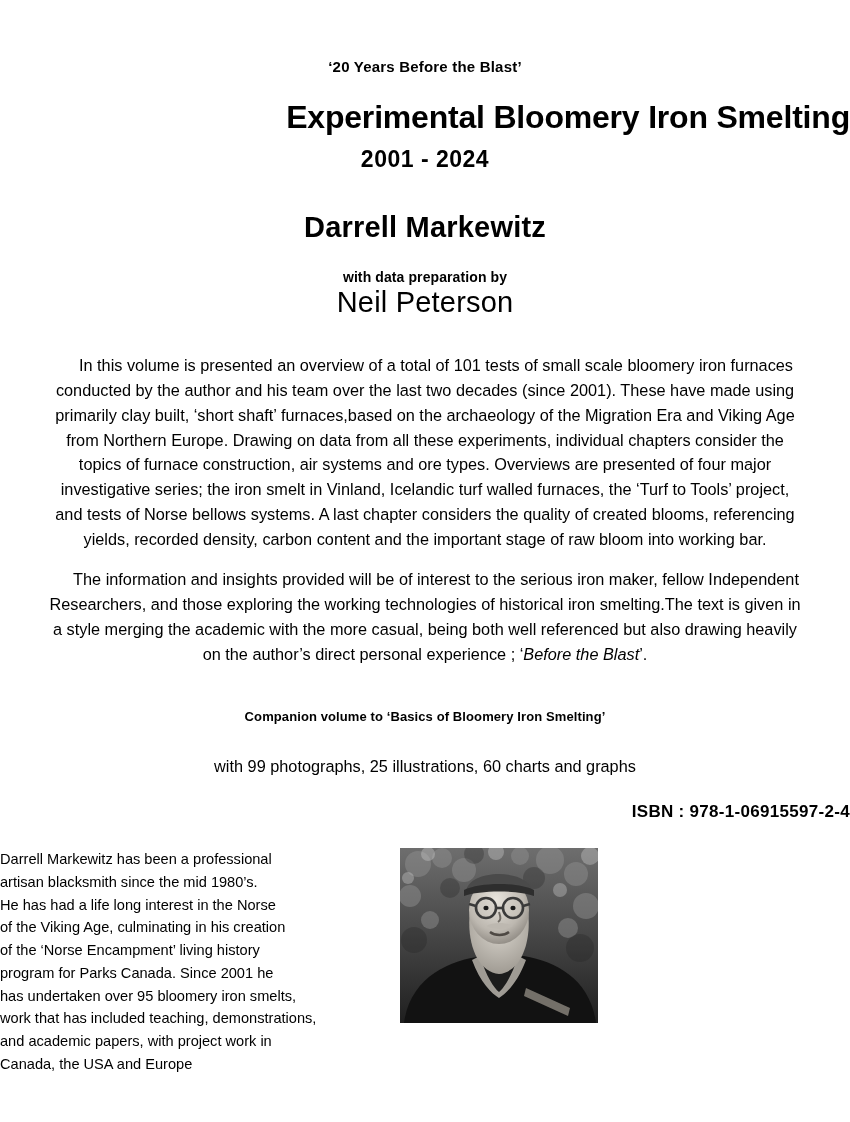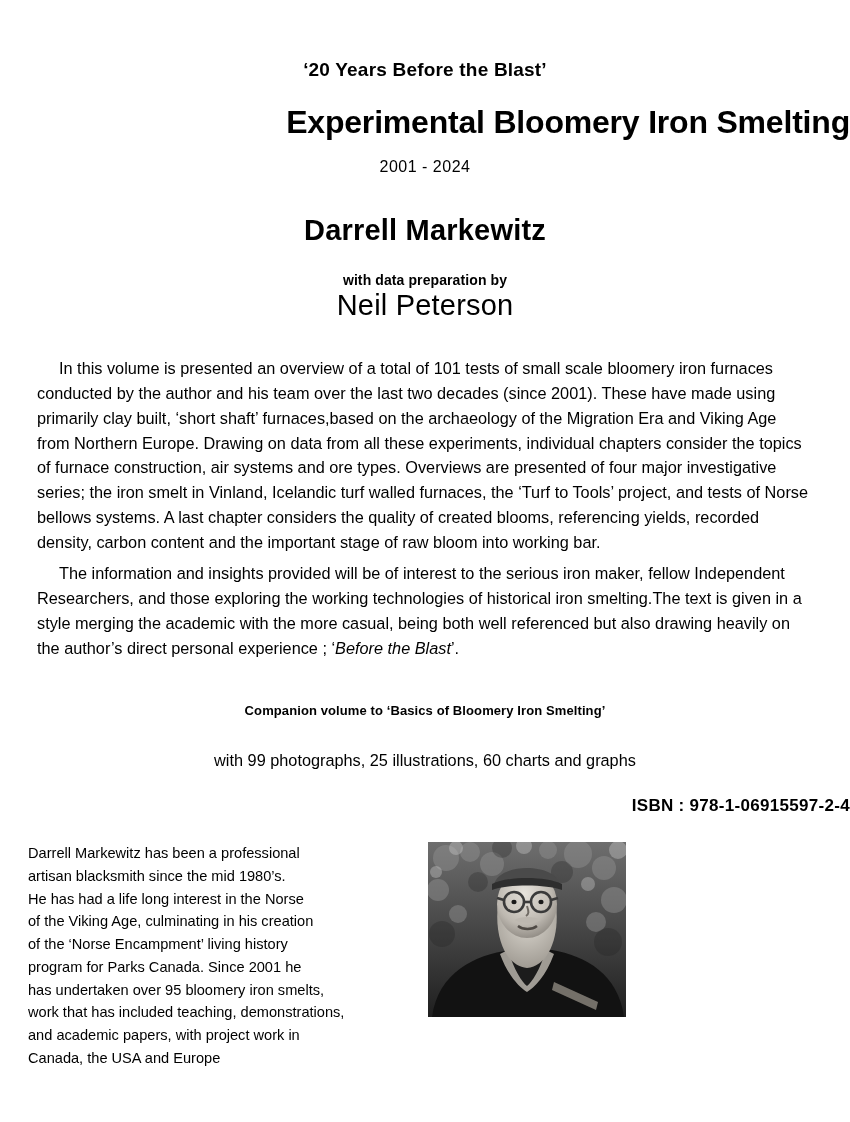--- a/index.html
+++ b/index.html
@@ -21,37 +21,37 @@
     height: 1122px;
     box-sizing: border-box;
   }
 
   
   .title-block {
     text-align: center;
     padding-top: 58px;
   }
   .subtitle-quote {
-    font-size: 19px;
+    font-size: 15px;
     font-weight: bold;
     letter-spacing: 0.2px;
     line-height: 1.25;
   }
   .main-title {
     font-size: 32px;
     font-weight: bold;
     letter-spacing: -0.2px;
     line-height: 1.3;
     margin-top: 20px;
     text-align: right;
   }
   .date-range {
-    font-size: 16px;
-    font-weight: normal;
-    margin-top: 15px;
+    font-size: 23px;
+    font-weight: bold;
+    margin-top: 8px;
     letter-spacing: 0.5px;
   }
 
   
   .author-block {
     text-align: center;
     margin-top: 38px;
   }
   .author-name {
     font-size: 29px;
@@ -72,21 +72,22 @@
   }
 
   
   .body-copy {
     margin: 34px 30px 0 30px;
     font-size: 16.3px;
     line-height: 1.52;
     text-align: left;
   }
   .body-copy p {
-    margin: 7px;
+    margin: 16px;
+    text-align: center;
   }
   .body-copy p.indent {
     text-indent: 22px;
   }
   .body-copy em {
     font-style: italic;
   }
 
   
   .companion {
@@ -110,21 +111,20 @@
     font-weight: bold;
     margin-top: 24px;
     letter-spacing: 0.3px;
   }
 
   
   .bio-row {
     display: flex;
     align-items: flex-start;
     margin-top: 26px;
-    padding-left: 28px;
     padding-right: 30px;
   }
   .bio-text {
     font-size: 14.6px;
     line-height: 1.56;
     width: 370px;
     flex: 0 0 auto;
   }
   .bio-text p { margin: 0; }
   .photo-wrap {

